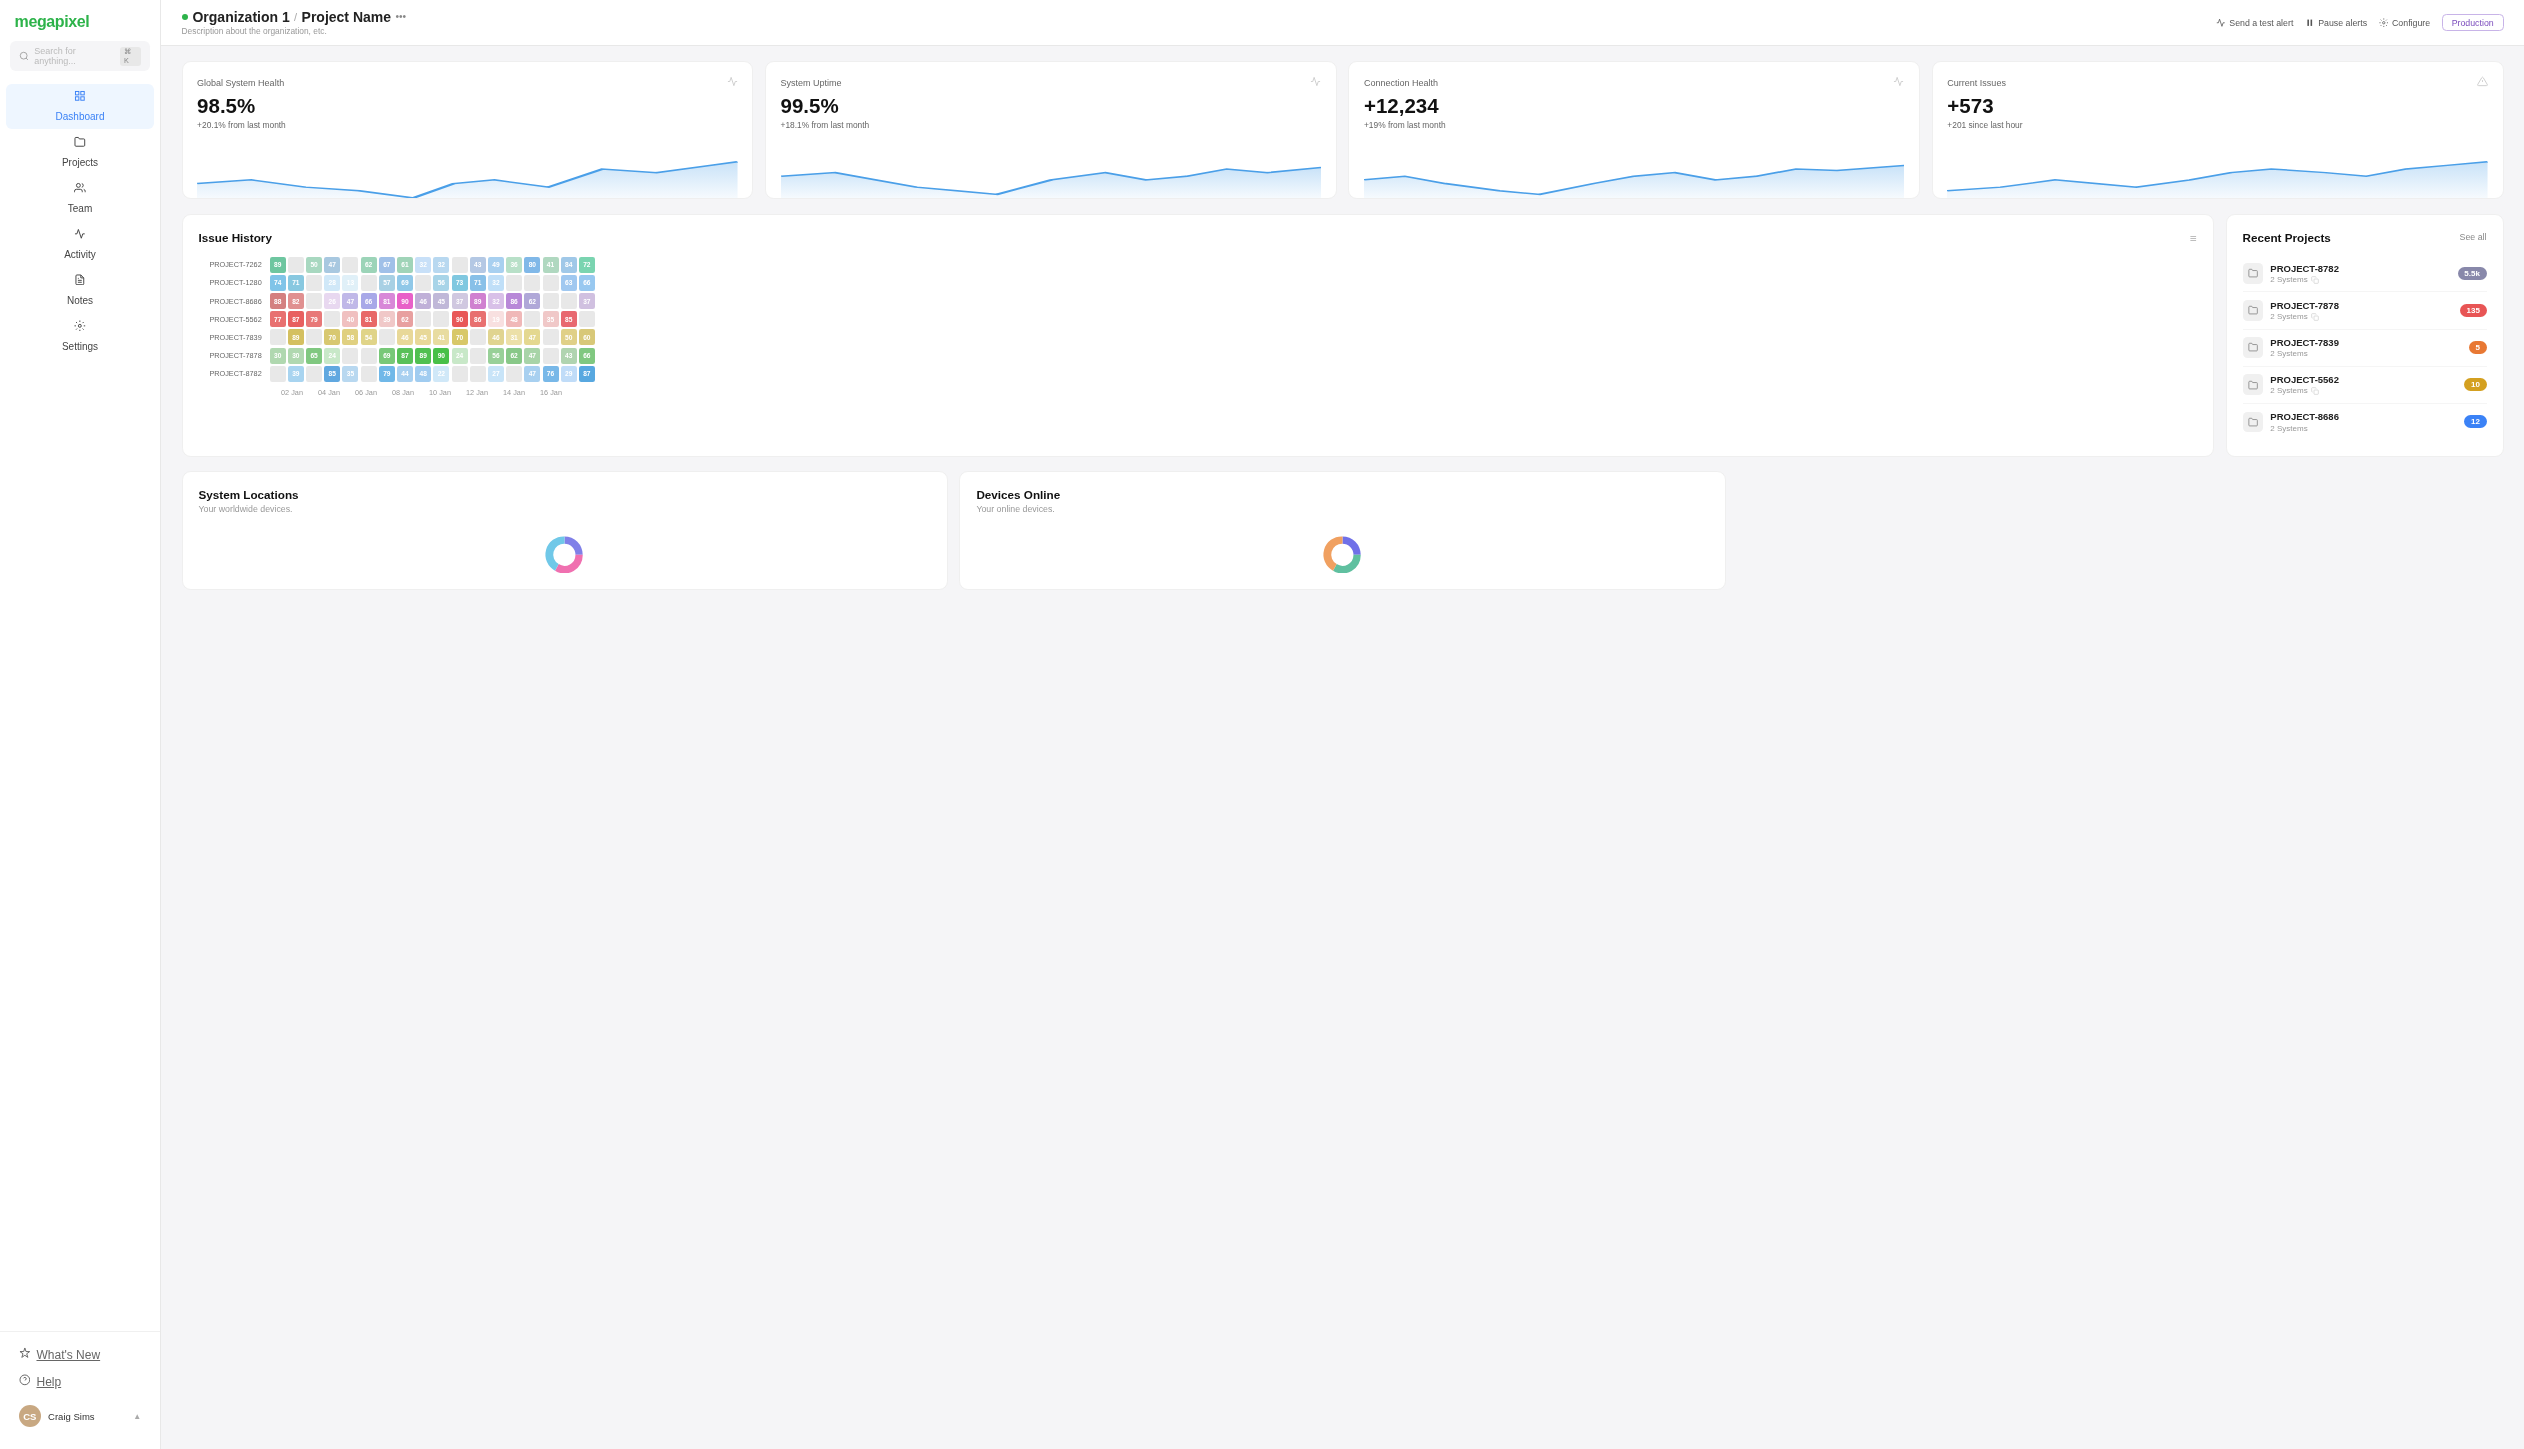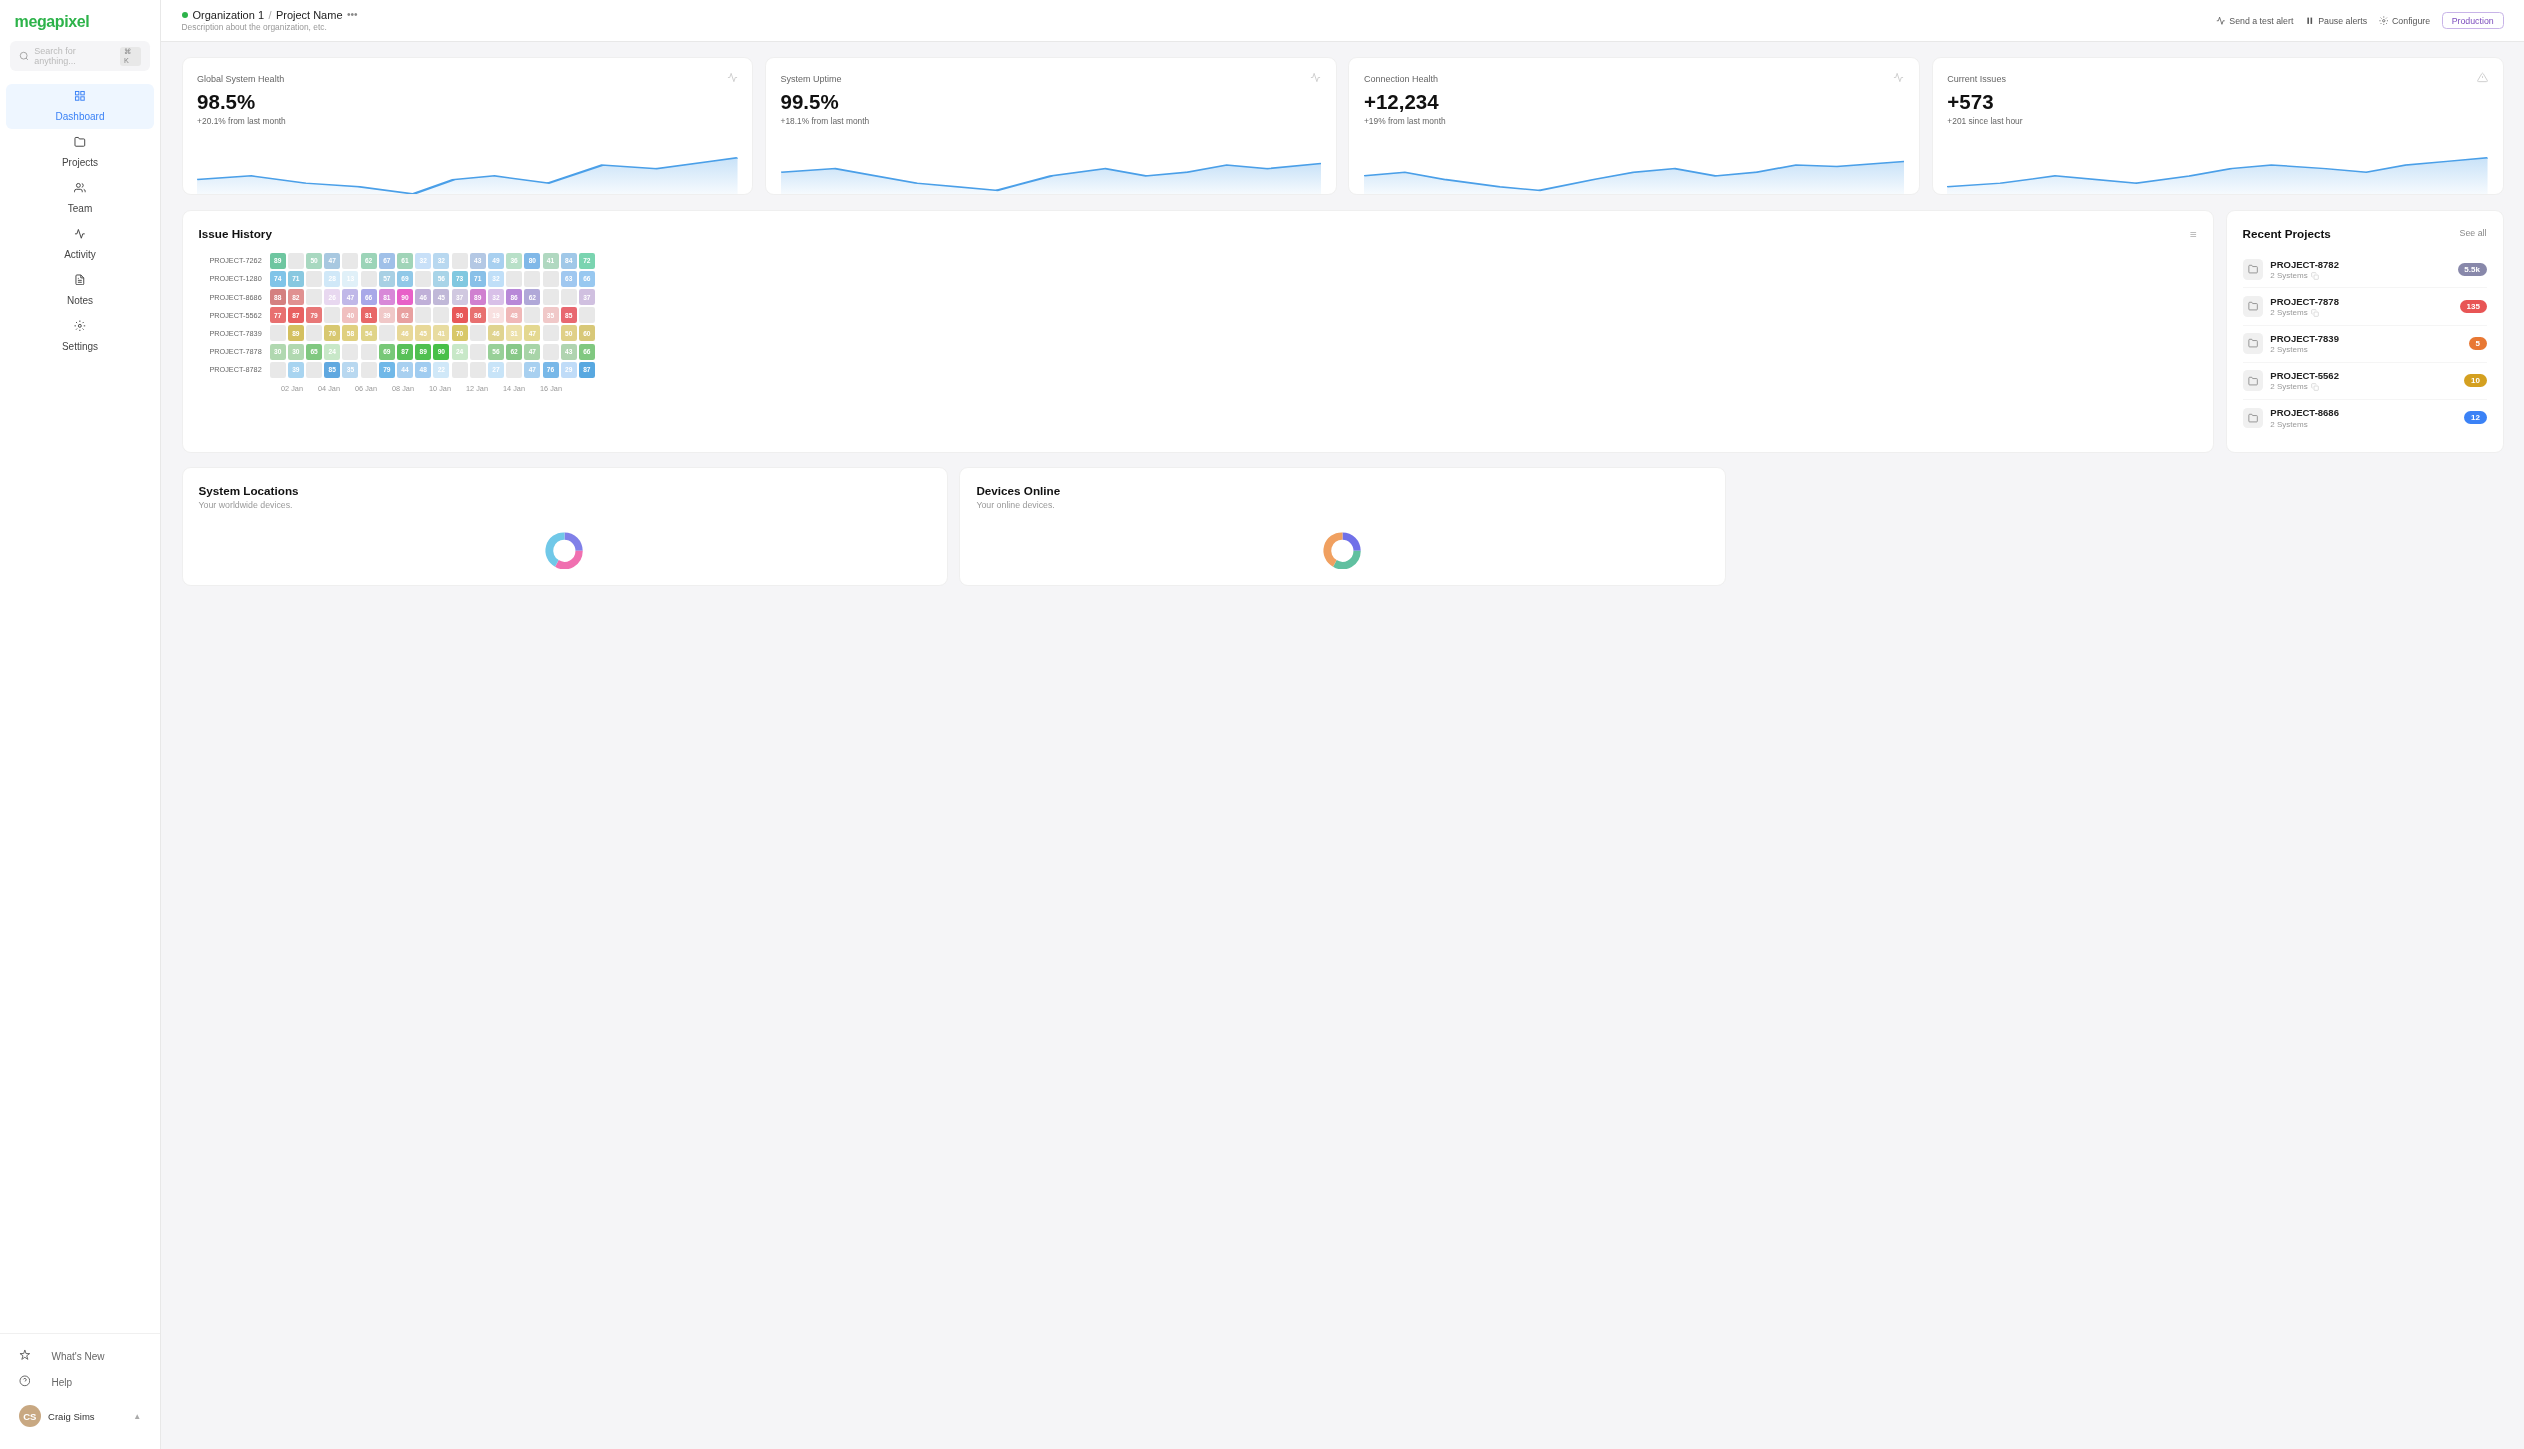--- a/index.html
+++ b/index.html
@@ -24,22 +24,22 @@
     }
     .sidebar-nav { flex: 1; padding: 2.9px 0; }
     .sidebar-item {
       display: flex; align-items: center; gap: 7.3px; padding: 6.6px 13px; cursor: pointer;
       border-radius: 5.8px; margin: 0.7px 5.8px; font-size: 10px; color: #444; font-weight: 500; flex-direction: column;
     }
     .sidebar-item.active { background: #eef6ff; color: #3b82f6; }
     .sidebar-item svg { width: 11.7px; height: 11.7px; flex-shrink: 0; }
     .sidebar-bottom { padding: 8.8px 0; border-top: 0.7px solid #f0f0f0; }
     .sidebar-bottom-item {
-      display: flex; align-items: center; gap: 21px; padding: 5.8px 13px; cursor: pointer;
-      margin: 0.7px 5.8px; border-radius: 5.8px; font-size: 10px; color: #666;
+      display: flex; align-items: center; gap: 6px; padding: 5.8px 13px; cursor: pointer;
+      margin: 0.7px 5.8px; border-radius: 5.8px; font-size: 12px; color: #666; text-decoration: underline;
     }
     .sidebar-user {
       display: flex; align-items: center; gap: 7.3px; padding: 7.3px 13px; cursor: pointer;
       margin: 2.9px 5.8px 5.8px; border-radius: 5.8px;
     }
     .user-avatar {
       width: 22px; height: 22px; border-radius: 50%; background: #c8a882; overflow: hidden;
       display: flex; align-items: center; justify-content: center; font-size: 9.5px; color: #fff; font-weight: 600;
     }
     .user-name { font-size: 9.5px; font-weight: 500; color: #333; }
@@ -47,21 +47,21 @@
     
     #main { flex: 1; overflow-y: auto; background: #f5f5f7; position: relative; }
 
     
     .main-header {
       background: #fff; border-bottom: 0.7px solid #e8e8e8; padding: 8.8px 20.5px;
       display: flex; align-items: center; justify-content: space-between; position: sticky; top: 0; z-index: 5;
     }
     .project-breadcrumb { display: flex; align-items: center; gap: 4.4px; }
     .org-dot { width: 6.6px; height: 6.6px; border-radius: 50%; background: #2db34a; }
-    .breadcrumb-text { font-size: 11px; font-weight: 400; color: #222; }
+    .breadcrumb-text { font-size: 14px; font-weight: 700; color: #222; }
     .breadcrumb-sep { color: #aaa; font-size: 11px; }
     .breadcrumb-more { color: #888; cursor: pointer; font-size: 10.2px; }
     .project-desc { font-size: 8.4px; color: #999; margin-top: 1.5px; }
     .header-right { display: flex; align-items: center; gap: 11.7px; }
     .header-action { display: flex; align-items: center; gap: 3.7px; font-size: 8.8px; color: #555; cursor: pointer; }
     .production-badge {
       background: #fff; border: 0.7px solid #c8b4e8; color: #7c4dbd; border-radius: 4.4px;
       padding: 2.9px 8.8px; font-size: 8.8px; font-weight: 500; cursor: pointer;
     }
 

